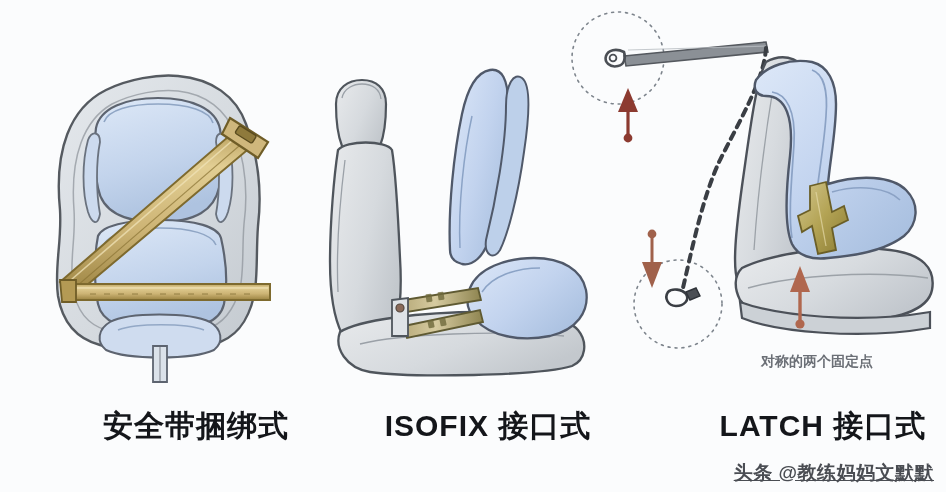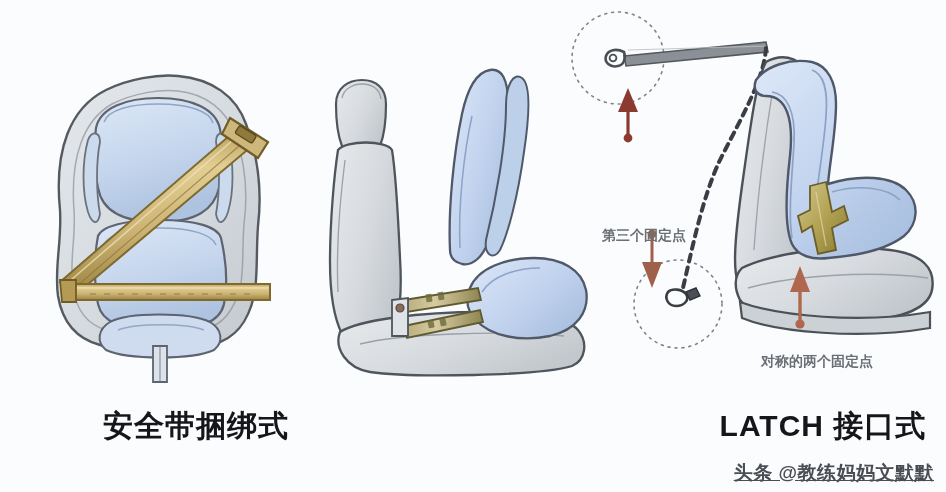--- a/index.html
+++ b/index.html
@@ -283,22 +283,22 @@
 
       <g>
         <line x1="240" y1="322" x2="240" y2="282" stroke="#b0674e" stroke-width="3.4"></line>
         <path d="M240 266 L250 292 L230 292 Z" fill="#b0674e"></path>
         <circle cx="240" cy="324" r="4.6" fill="#b0674e"></circle>
       </g>
     </svg>
   </div>
 
   <div class="anno" id="anno-top">
-    <div>第三个固定点</div>
   </div>
   <div class="anno" id="anno-bottom">对称的两个固定点</div>
 
   <div class="caption" id="cap-1">安全带捆绑式</div>
+  <div class="caption" id="cap-2">ISOFIX 接口式</div>
   <div class="caption" id="cap-3">LATCH 接口式</div>
 
   <div class="watermark">头条 @教练妈妈文默默</div>
 
 </div>
 
 </body></html>

